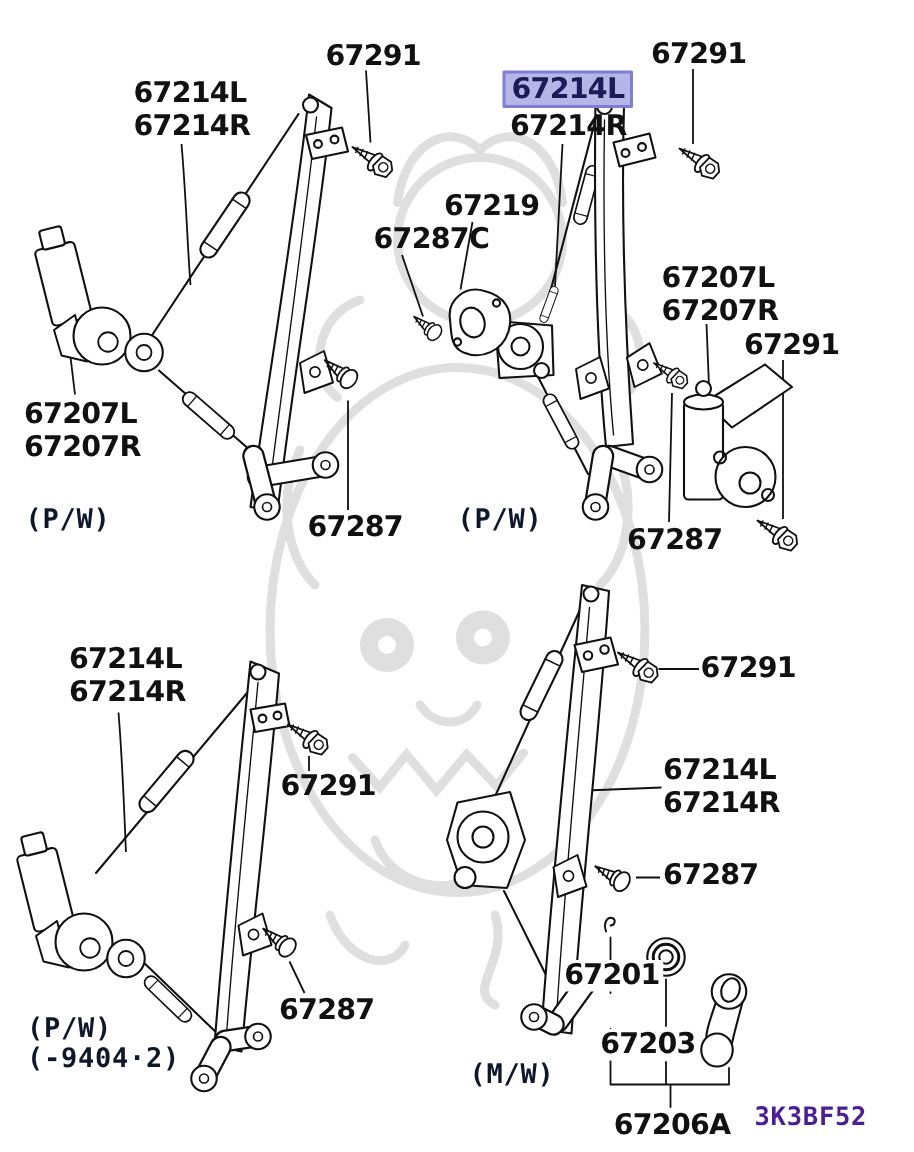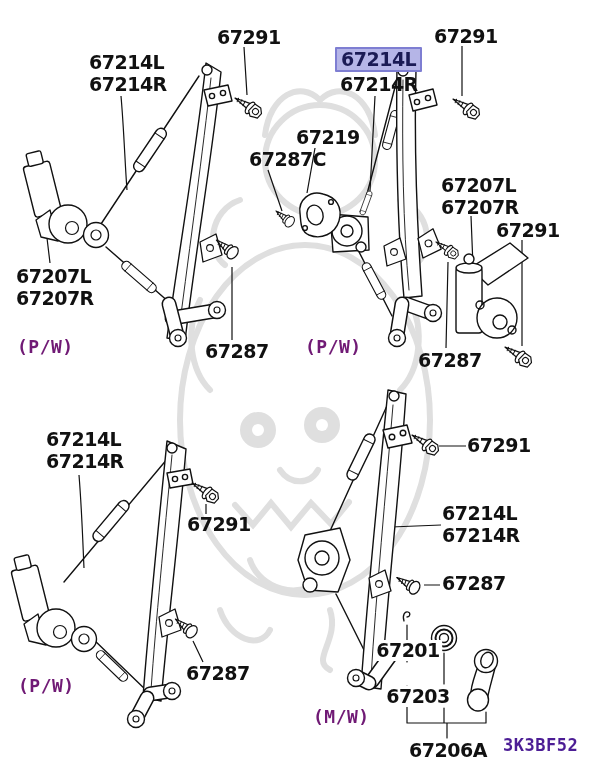--- a/index.html
+++ b/index.html
@@ -3,21 +3,21 @@
 <meta charset="utf-8">
 <style>
   html,body{margin:0;padding:0;background:#fff;}
   .page{position:relative;width:609px;height:768px;background:#fff;overflow:hidden;
         font-family:"DejaVu Sans",sans-serif;color:#111;text-decoration:underline;}
   .art{position:absolute;left:0;top:0;}
   .lbl{position:absolute;font-weight:bold;font-size:19px;line-height:21px;
        letter-spacing:-0.5px;white-space:nowrap;color:#111;}
   .pair span{display:block;line-height:22px;}
   .cap{position:absolute;font-family:"DejaVu Sans Mono",monospace;font-weight:bold;
-       font-size:18px;line-height:20px;letter-spacing:0.5px;white-space:nowrap;color:#701a75;}
+       font-size:18px;line-height:20px;letter-spacing:0.5px;white-space:nowrap;color:#0f172a;}
   .hl{background:#b5b5e7;border:2px solid #7e7ed2;color:#1b1b55;padding:0 4px;border-radius:1px;}
   .ctr{transform:translateX(-50%);}
   .bg{background:#fff;padding:0 2px;}
   .code{position:absolute;font-family:"DejaVu Sans Mono",monospace;font-weight:bold;
         font-size:17px;letter-spacing:0.5px;color:#4c1d95;}
 </style>
 </head>
 <body>
 
 <div class="page">
@@ -246,30 +246,31 @@
   </div>
 
   <div class="lbl pair" style="left:46px;top:428px">
     <span>67214L</span>
     <span>67214R</span>
   </div>
   <div class="lbl" style="left:187px;top:514px">67291</div>
   <div class="lbl" style="left:186px;top:663px">67287</div>
   <div class="cap" style="left:18px;top:676px">
     <div>(P/W)</div>
+    <div>(-9404·2)</div>
   </div>
 
   <div class="lbl" style="left:467px;top:435px">67291</div>
   <div class="lbl pair" style="left:442px;top:502px">
     <span>67214L</span>
     <span>67214R</span>
   </div>
   <div class="lbl" style="left:442px;top:573px">67287</div>
   <div class="cap" style="left:313px;top:707px">
     <div>(M/W)</div>
   </div>
   <div class="lbl ctr bg" style="left:408px;top:640px">67201</div>
-  <div class="lbl ctr bg" style="left:418px;top:686px">67203</div>
+  <div class="lbl ctr bg" style="left:432px;top:686px">67203</div>
   <div class="lbl ctr bg" style="left:448px;top:740px">67206A</div>
 
   <div class="code" style="left:503px;top:735px">3K3BF52</div>
 
 </div>
 
 </body></html>

